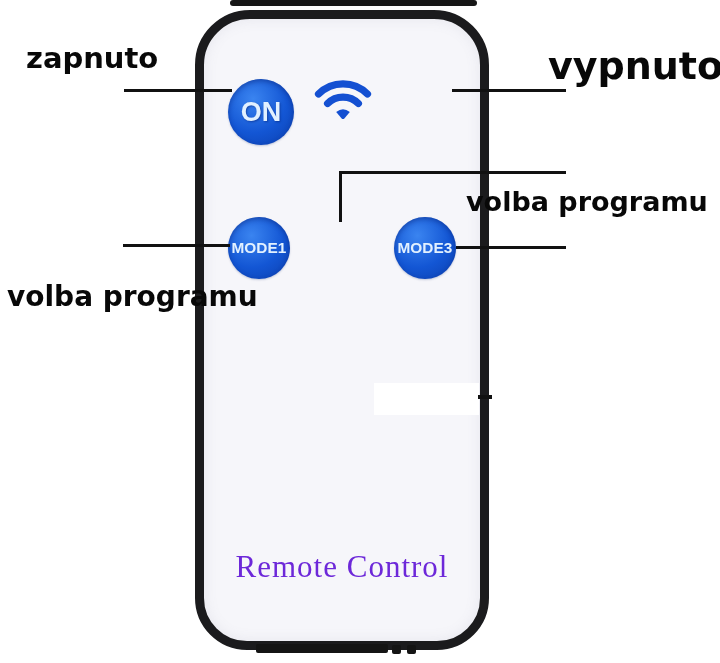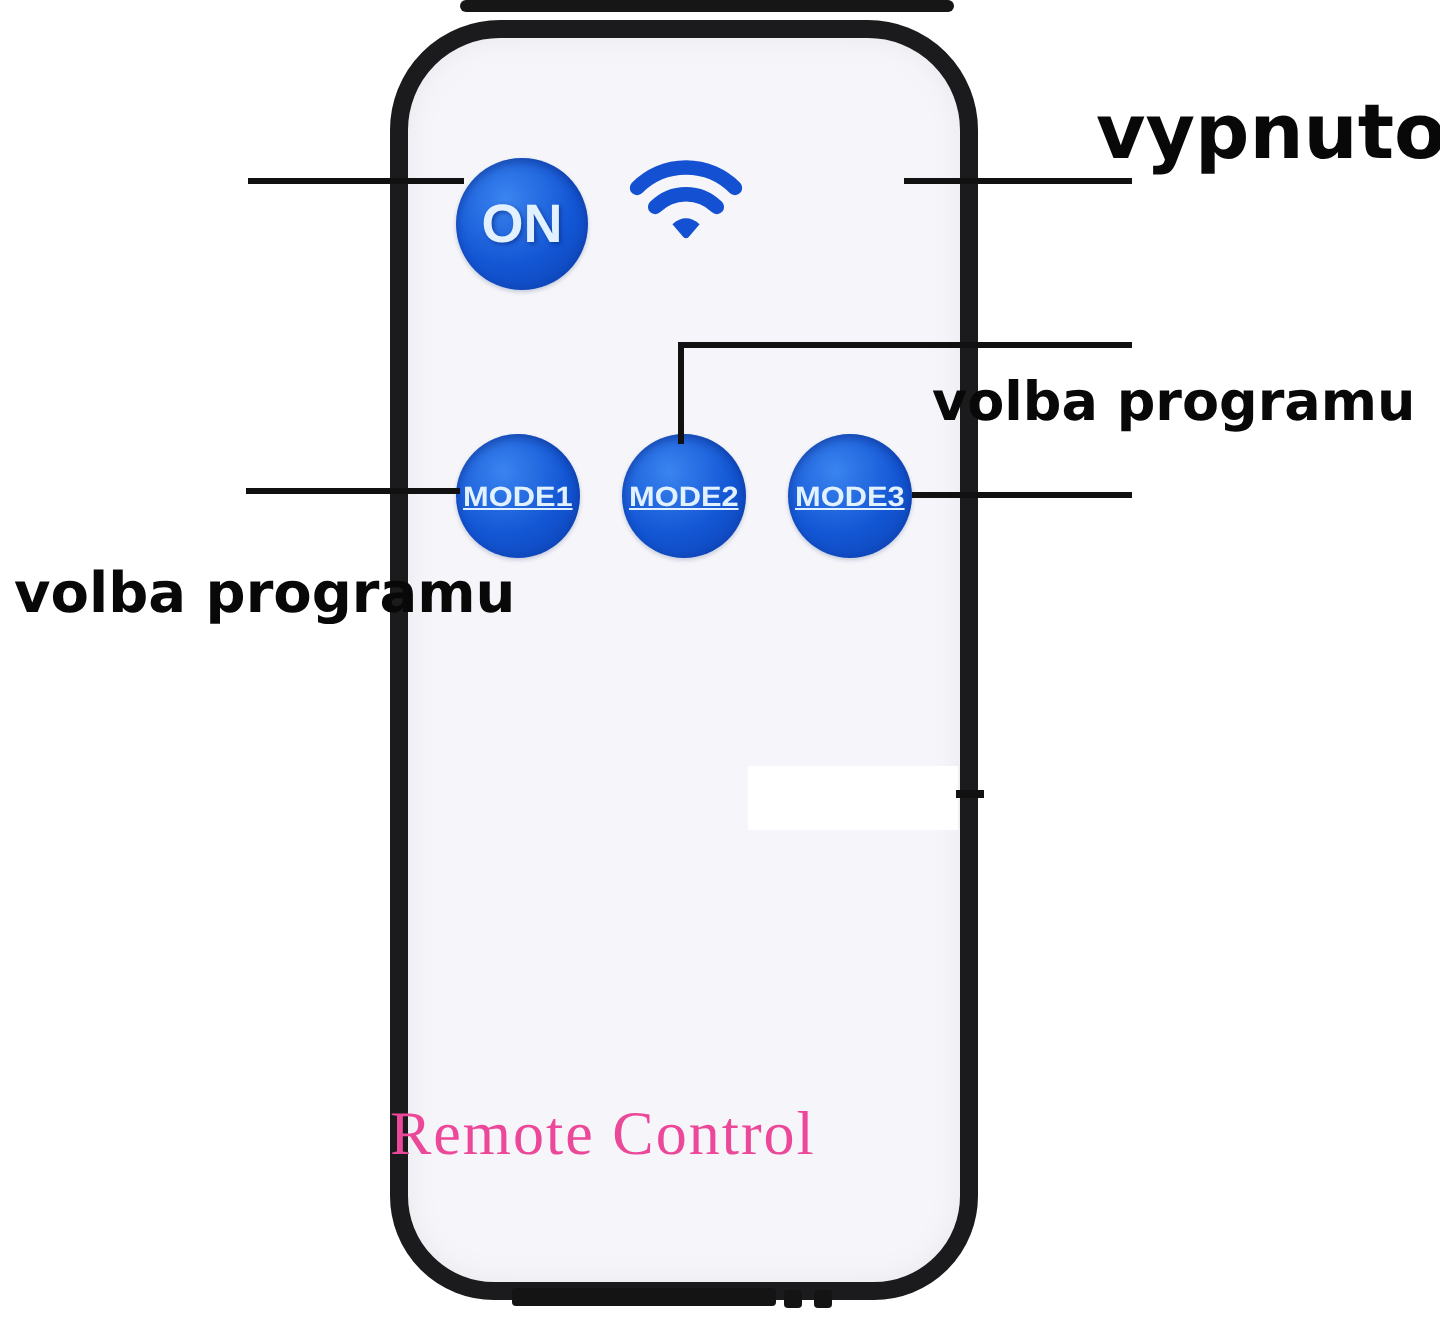--- a/index.html
+++ b/index.html
@@ -36,21 +36,21 @@
     box-shadow:inset 0 2px 5px rgba(8,30,110,0.45), 0 1px 2px rgba(40,60,120,0.25);
     color:#e2f1ff;
   }
   #btn-on  { left:228px; top:79px;  width:66px; height:66px; font-size:27px; text-shadow:1px 1px 2px rgba(6,40,130,0.6); }
   #btn-off {
     left:392px; top:65px; width:64px; height:64px; font-size:23px; letter-spacing:1px;
     background:radial-gradient(circle at 62% 30%, #f8a0aa 0%, var(--button-off-red,#ee5a6a) 55%, #e23f55 100%);
     box-shadow:inset 0 2px 5px rgba(150,20,45,0.4), 0 1px 2px rgba(150,60,70,0.25);
     color:#ffe9ec; text-shadow:1px 1px 2px rgba(180,40,60,0.55);
   }
-  .btn-mode { top:217px; width:62px; height:62px; font-size:14px;text-decoration:underline; }
+  .btn-mode { top:217px; width:62px; height:62px; font-size:14px; }
   .btn-mode span { transform:scaleX(1.1); letter-spacing:0; display:inline-block; }
   #btn-mode1 { left:228px; }
   #btn-mode2 { left:311px; }
   #btn-mode3 { left:394px; }
   #btn-sos {
     left:312px; top:366px; width:62px; height:62px; font-size:19px; letter-spacing:1px;
     background:radial-gradient(circle at 40% 28%, #f48790 0%, var(--button-sos-red,#ee4a57) 58%, #e23947 100%);
     box-shadow:inset 0 2px 5px rgba(160,25,45,0.4);
     color:#ffecef; text-shadow:1px 1px 2px rgba(190,40,55,0.5);
   }
@@ -76,23 +76,23 @@
     position:absolute; font-family:"DejaVu Sans","Liberation Sans",sans-serif;
     font-weight:700; color:#080808; white-space:nowrap;
   }
   #ann-zapnuto      { left:26px;  top:41px;  font-size:29px; }
   #ann-vypnuto      { left:548px; top:44px;  font-size:38px; }
   #ann-volba-right  { left:466px; top:186px; font-size:27px; }
   #ann-volba-left   { left:7px;   top:280px; font-size:28px; }
 
   
   #brand-text {
-    left:195px; top:549px; width:294px; text-align:left;
+    left:195px; top:549px; width:294px; text-align:center;
     font-family:"Liberation Serif","DejaVu Serif",serif;
-    font-size:31px; color:#ec4899; letter-spacing:1px;
+    font-size:31px; color:#6d28d9; letter-spacing:1px;
   }
 </style>
 </head>
 <body>
 
 <div id="stage">
 
   <div id="remote-body" class="abs"></div>
   <div id="top-edge-bar" class="abs"></div>
   <div id="foot-bar" class="abs foot"></div>
@@ -109,34 +109,32 @@
       <path d="M5 21 A38 38 0 0 1 59 21" fill="none" stroke="currentColor" stroke-width="8" stroke-linecap="round"></path>
       <path d="M15 31.5 A24 24 0 0 1 49 31.5" fill="none" stroke="currentColor" stroke-width="8" stroke-linecap="round"></path>
       <path d="M24.5 41 Q32 34.5 39.5 41 L33.5 48 Q32 49.5 30.5 48 Z" fill="currentColor"></path>
     </svg>
   </span>
 
 
   <div id="btn-mode1" class="btn btn-blue btn-mode">
     <span>MODE1</span>
   </div>
-  <div id="btn-mode2" class="btn btn-blue btn-mode">
-    <span>MODE2</span>
-  </div>
   <div id="btn-mode3" class="btn btn-blue btn-mode">
     <span>MODE3</span>
   </div>
 
 
   <div id="line-zapnuto" class="pline"></div>
   <div id="line-vypnuto" class="pline"></div>
   <div id="line-mode2-vert" class="pline"></div>
   <div id="line-mode2-horz" class="pline"></div>
   <div id="line-mode3" class="pline"></div>
   <div id="line-mode1" class="pline"></div>
 
+  <div id="ann-zapnuto" class="ann">zapnuto</div>
   <div id="ann-vypnuto" class="ann">vypnuto</div>
   <div id="ann-volba-right" class="ann">volba programu</div>
   <div id="ann-volba-left" class="ann">volba programu</div>
 
   <div id="brand-text" class="abs">Remote Control</div>
 
 </div>
 
 </body></html>

